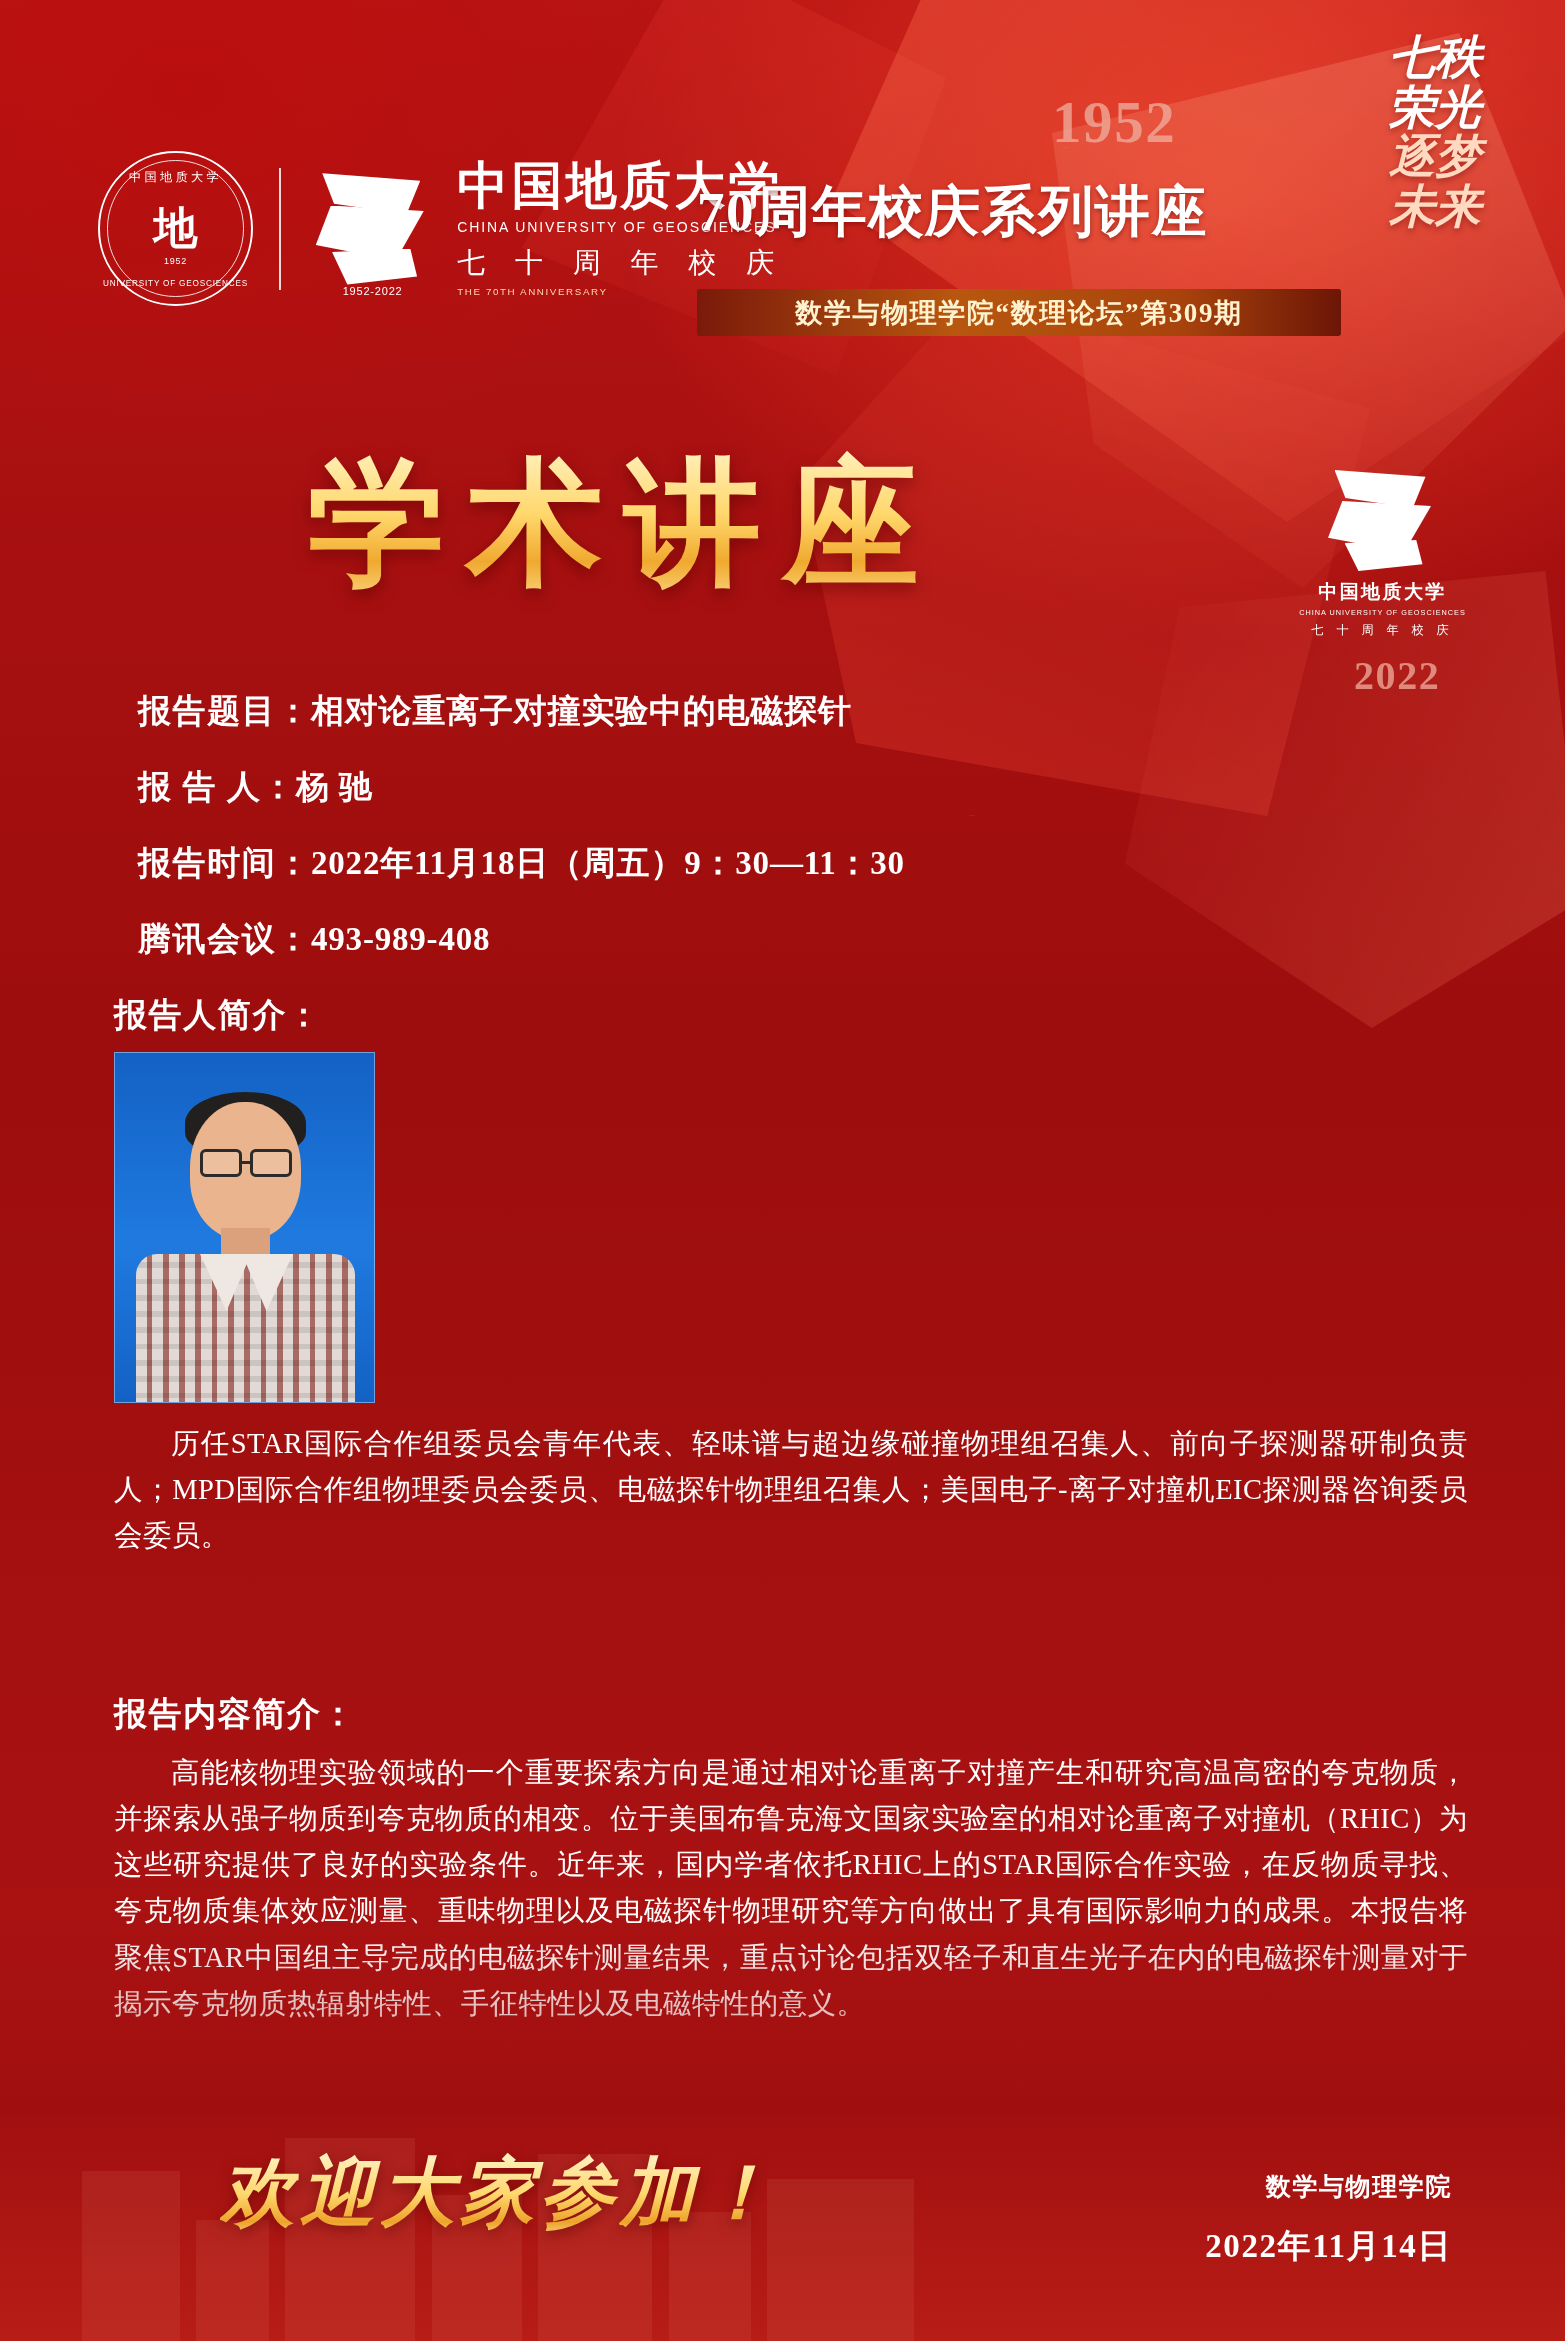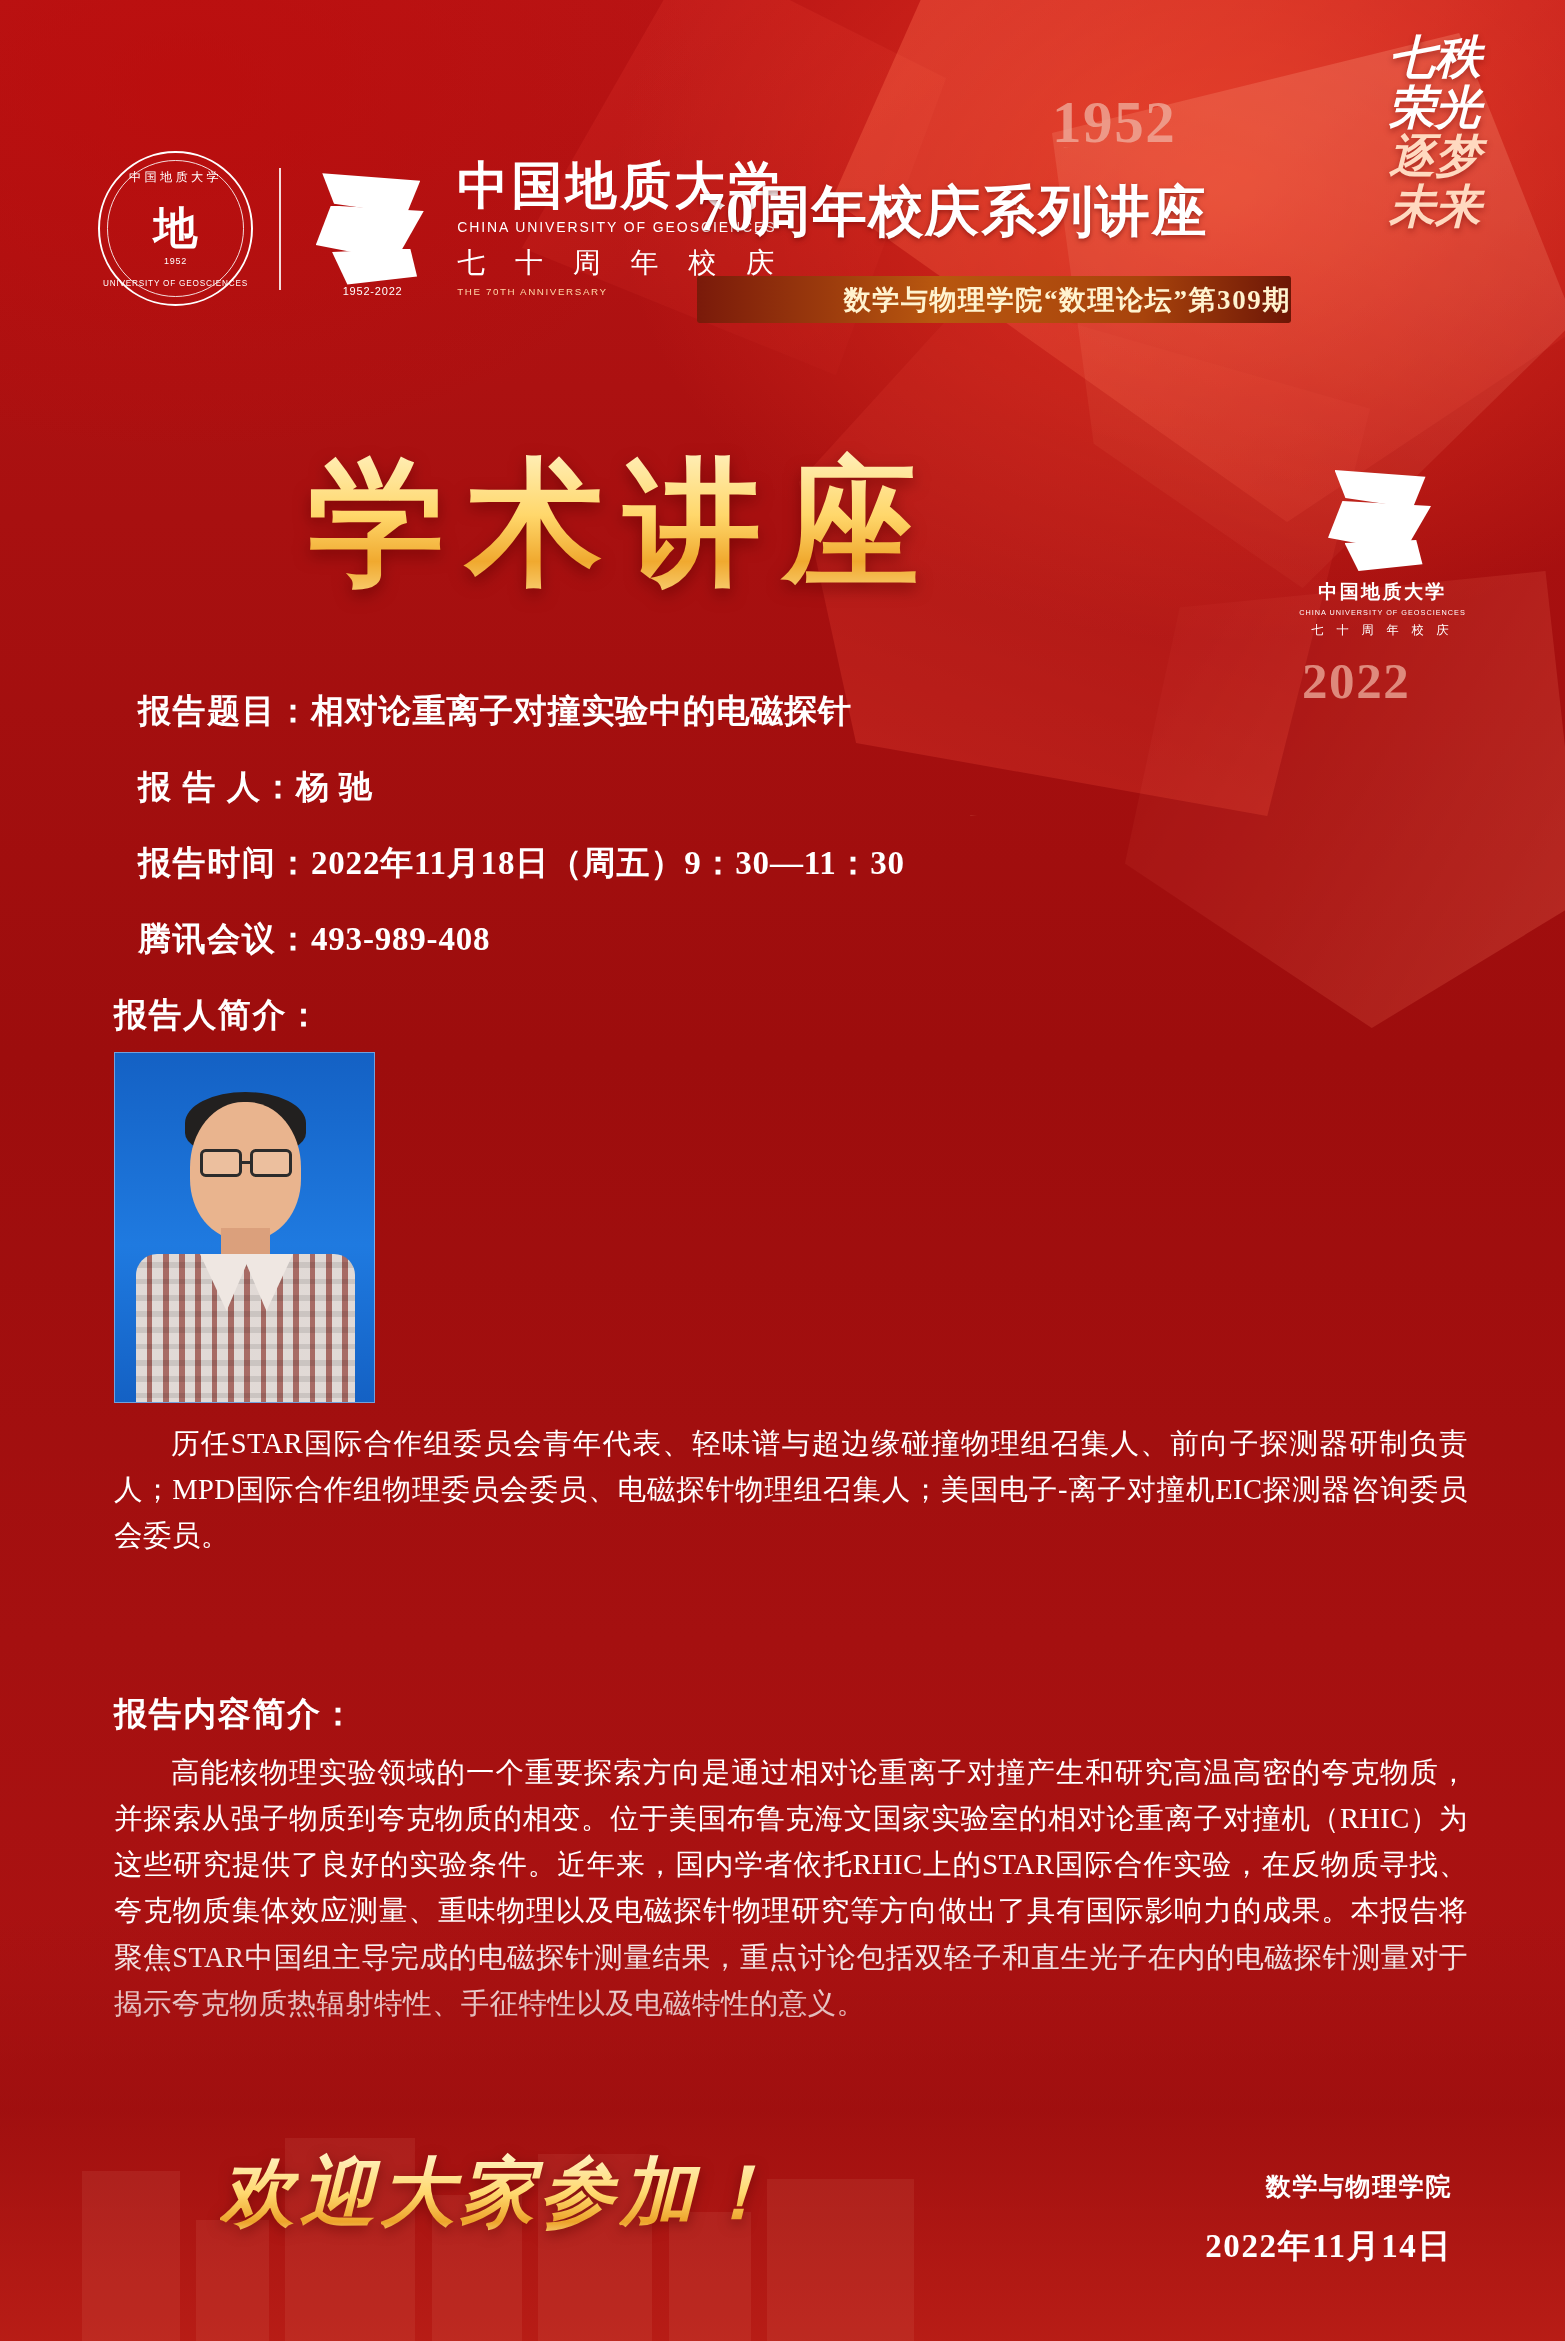--- a/index.html
+++ b/index.html
@@ -114,34 +114,34 @@
   .uni-name .en { font-size: 14px; letter-spacing: 1.9px; margin-top: 4.9px; }
   .uni-name .cn2 { font-size: 28px; letter-spacing: 11.4px; margin-top: 9.8px; font-family:"Liberation Serif", serif;}
   .uni-name .en2 { font-size: 9.8px; letter-spacing: 1.6px; color:#ffd9a8; margin-top:3.3px;}
 
   .year1952 {
     position: absolute; left: 1052px; top: 88px;
     font-size: 59px; font-weight: 800; color: #f0b0a0; opacity:.75;
     font-family: "Liberation Serif", serif; letter-spacing: 1.6px;
   }
   .year2022 {
-    position: absolute; left: 1302px; top: 652px;
-    font-size: 51px; font-weight: 800; color: #f3b9a8; opacity:.7;
+    position: absolute; left: 1354px; top: 652px;
+    font-size: 40px; font-weight: 800; color: #f3b9a8; opacity:.7;
     font-family: "Liberation Serif", serif; letter-spacing: 1.6px;
   }
   .series-title {
     position: absolute; left: 697px; top: 175px;
     font-size: 55px; font-weight: 900; color: #ffffff;
     font-family: "Liberation Serif", serif; letter-spacing: 1.6px;
     text-shadow: 0 2.4px 4.9px rgba(90,0,0,.5);
   }
   .forum-band {
-    position: absolute; left: 697px; top: 276px; width: 594px; height: 47px;
+    position: absolute; left: 697px; top: 289px; width: 644px; height: 47px;
     background: linear-gradient(90deg, #7a1a0a 0%, #b8570f 40%, #a8430c 75%, #6d1606 100%);
-    display:flex; align-items:center; justify-content:flex-end;
+    display:flex; align-items:center; justify-content:center;
     border-radius: 2.4px;
   }
   .forum-band span {
     font-family: "Liberation Serif", serif;
     color: #fff3cf; font-size: 27px; font-weight: 700; letter-spacing: 1.6px;
   }
 
   
   .slogan {
     position: absolute; right: 82px; top: 33px;

